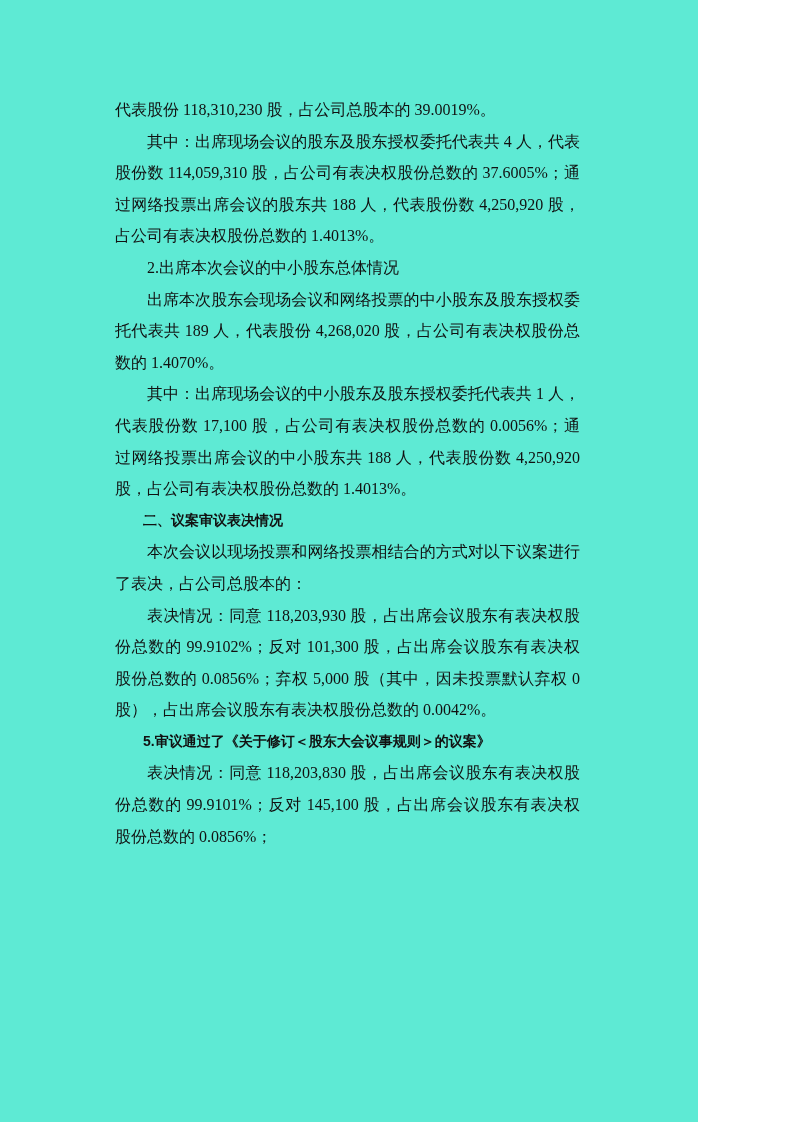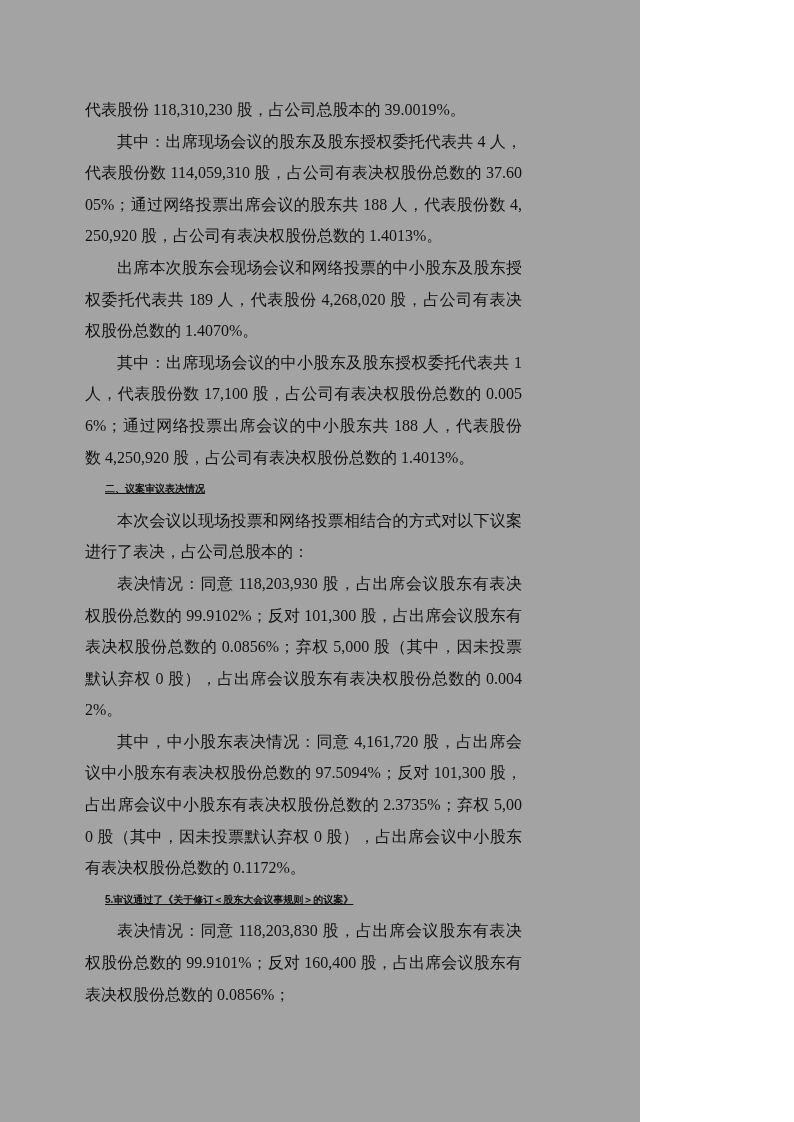--- a/index.html
+++ b/index.html
@@ -2,58 +2,57 @@
 <html lang="zh"><head>
 <meta charset="utf-8">
 <style>
   html, body {
     margin: 0;
     padding: 0;
     background: #ffffff;
   }
   .page {
     position: relative;
-    width: 640px;
+    width: 698px;
     height: 1122px;
-    background: #a3a3a3;
+    background: #5eead4;
     overflow: hidden;
     box-sizing: border-box;
-    padding: 94px 118px 0 85px;
+    padding: 94px 118px 0 115px;
     font-family: "Liberation Serif", "DejaVu Serif", serif;
     font-size: 16px;
     line-height: 31.6px;
     color: #111111;
   }
   .doc-body p.para {
     margin: 0;
     padding: 0;
     text-align: justify;
     text-justify: inter-ideograph;
     text-indent: 2em;
     word-break: break-all;
   }
   .doc-body p.para.no-indent {
     text-indent: 0;
   }
   .doc-body p.para.bold {
     font-weight: bold;
     font-family: "Liberation Sans", "DejaVu Sans", sans-serif;
-    font-size: 10px;
-    text-decoration: underline;
+    font-size: 14px;
   }
 </style>
 </head>
 <body>
 
 <div class="page">
   <div class="doc-body" id="doc-body">
       <p class="para no-indent">代表股份 118,310,230 股，占公司总股本的 39.0019%。</p>
       <p class="para">其中：出席现场会议的股东及股东授权委托代表共 4 人，代表股份数 114,059,310 股，占公司有表决权股份总数的 37.6005%；通过网络投票出席会议的股东共 188 人，代表股份数 4,250,920 股，占公司有表决权股份总数的 1.4013%。</p>
+      <p class="para">2.出席本次会议的中小股东总体情况</p>
       <p class="para">出席本次股东会现场会议和网络投票的中小股东及股东授权委托代表共 189 人，代表股份 4,268,020 股，占公司有表决权股份总数的 1.4070%。</p>
       <p class="para">其中：出席现场会议的中小股东及股东授权委托代表共 1 人，代表股份数 17,100 股，占公司有表决权股份总数的 0.0056%；通过网络投票出席会议的中小股东共 188 人，代表股份数 4,250,920 股，占公司有表决权股份总数的 1.4013%。</p>
       <p class="para bold">二、议案审议表决情况</p>
       <p class="para">本次会议以现场投票和网络投票相结合的方式对以下议案进行了表决，占公司总股本的：</p>
       <p class="para">表决情况：同意 118,203,930 股，占出席会议股东有表决权股份总数的 99.9102%；反对 101,300 股，占出席会议股东有表决权股份总数的 0.0856%；弃权 5,000 股（其中，因未投票默认弃权 0 股），占出席会议股东有表决权股份总数的 0.0042%。</p>
-      <p class="para">其中，中小股东表决情况：同意 4,161,720 股，占出席会议中小股东有表决权股份总数的 97.5094%；反对 101,300 股，占出席会议中小股东有表决权股份总数的 2.3735%；弃权 5,000 股（其中，因未投票默认弃权 0 股），占出席会议中小股东有表决权股份总数的 0.1172%。</p>
       <p class="para bold">5.审议通过了《关于修订＜股东大会议事规则＞的议案》</p>
-      <p class="para">表决情况：同意 118,203,830 股，占出席会议股东有表决权股份总数的 99.9101%；反对 160,400 股，占出席会议股东有表决权股份总数的 0.0856%；</p>
+      <p class="para">表决情况：同意 118,203,830 股，占出席会议股东有表决权股份总数的 99.9101%；反对 145,100 股，占出席会议股东有表决权股份总数的 0.0856%；</p>
     </div>
 </div>
 
 </body></html>

